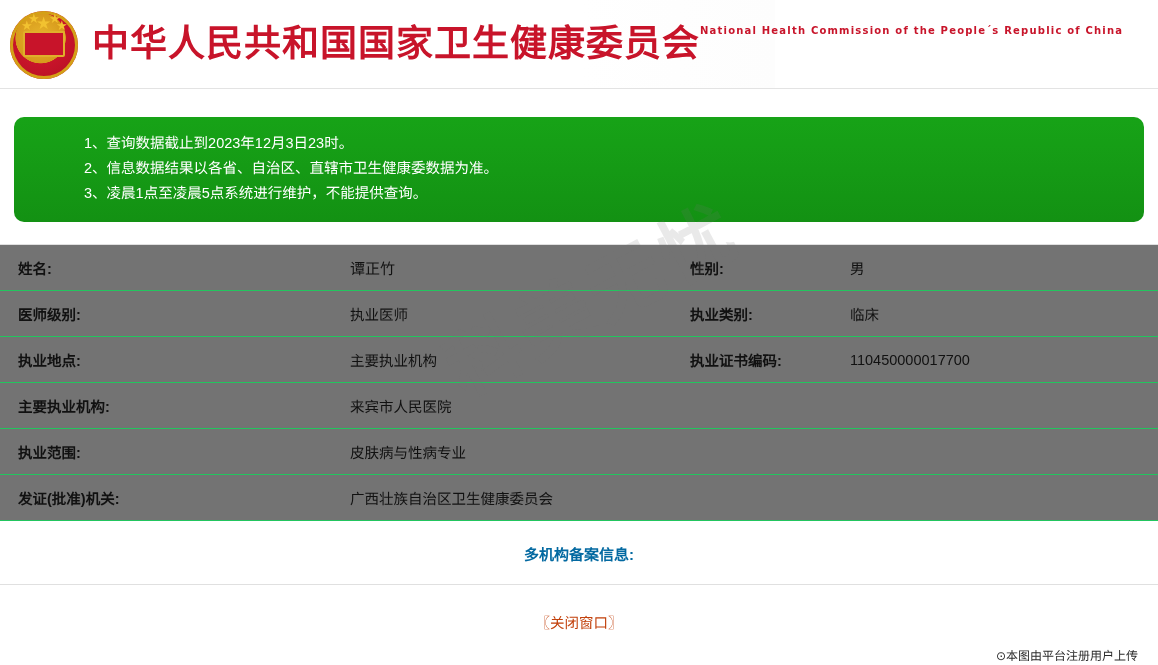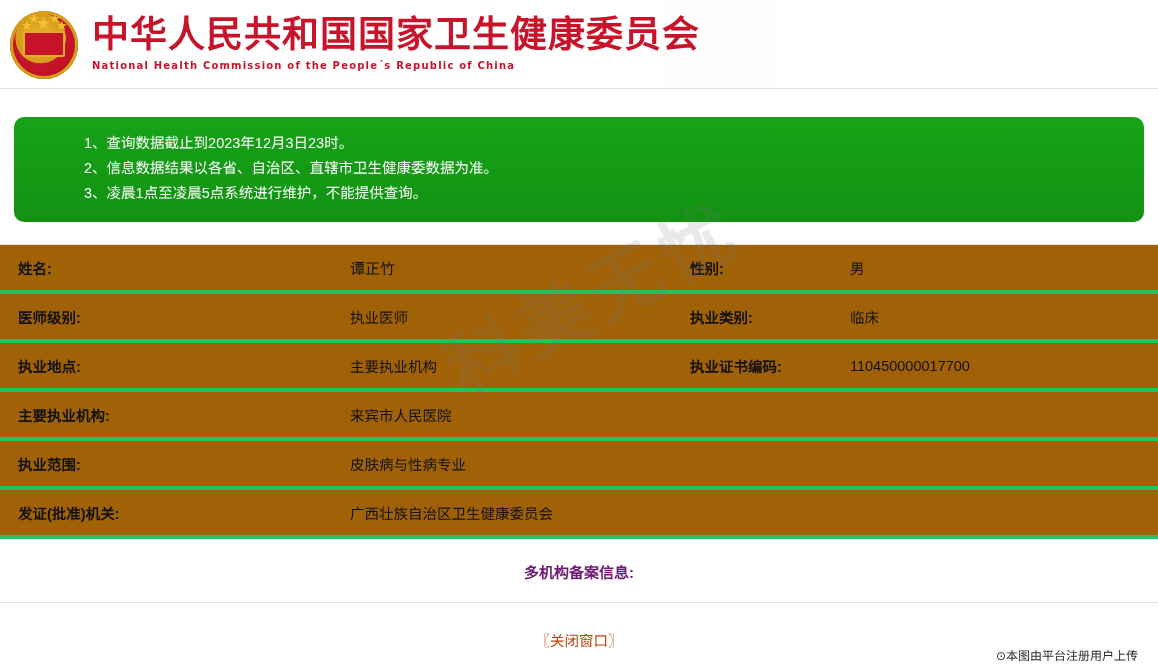--- a/index.html
+++ b/index.html
@@ -64,21 +64,21 @@
     font-size: 13px;
     line-height: 13px;
   }
   .emblem .s0 { left: 30px; top: 12px; font-size: 17px; }
   .emblem .s1 { left: 15px; top: 14px; }
   .emblem .s2 { left: 22px; top: 7px; }
   .emblem .s3 { left: 43px; top: 7px; }
   .emblem .s4 { left: 50px; top: 14px; }
   .title-block {
     display: flex;
-    flex-direction: column;
+    flex-direction: row;
     justify-content: center;
   }
   .title-cn {
     font-family: "DejaVu Sans", sans-serif;
     font-size: 37px;
     font-weight: bold;
     color: #c8142a;
     letter-spacing: 1px;
     line-height: 44px;
     white-space: nowrap;
@@ -115,25 +115,25 @@
     margin-top: 22px;
     border-top: 1px solid #e0e0e0;
   }
   table.info {
     width: 100%;
     border-collapse: collapse;
     table-layout: fixed;
     font-size: 14.5px;
   }
   table.info td {
-    border-bottom: 4px solid #22c55e;
+    border-bottom: 1px solid #22c55e;
     height: 45px;
     padding: 0 0 0 18px;
     vertical-align: middle;
-    background: #a16207;
+    background: #737373;
     color: #111111;
   }
   td.label {
     width: 160px;
     font-weight: bold;
     background: #edf6ed;
   }
   td.value {
     background: #f4faf4;
   }
@@ -154,21 +154,21 @@
   
 
   
   .multi-org {
     text-align: center;
     font-weight: bold;
     font-size: 15px;
     padding: 22px 0 20px 0;
     border-bottom: 1px solid #e0e0e0;
     background: #ffffff;
-    color: #701a75;
+    color: #0369a1;
   }
   .close-window {
     text-align: center;
     font-size: 14.5px;
     padding: 26px 0 10px 0;
     background: #ffffff;
   }
   .close-window a {
     color: #c2410c;
     text-decoration: none;

